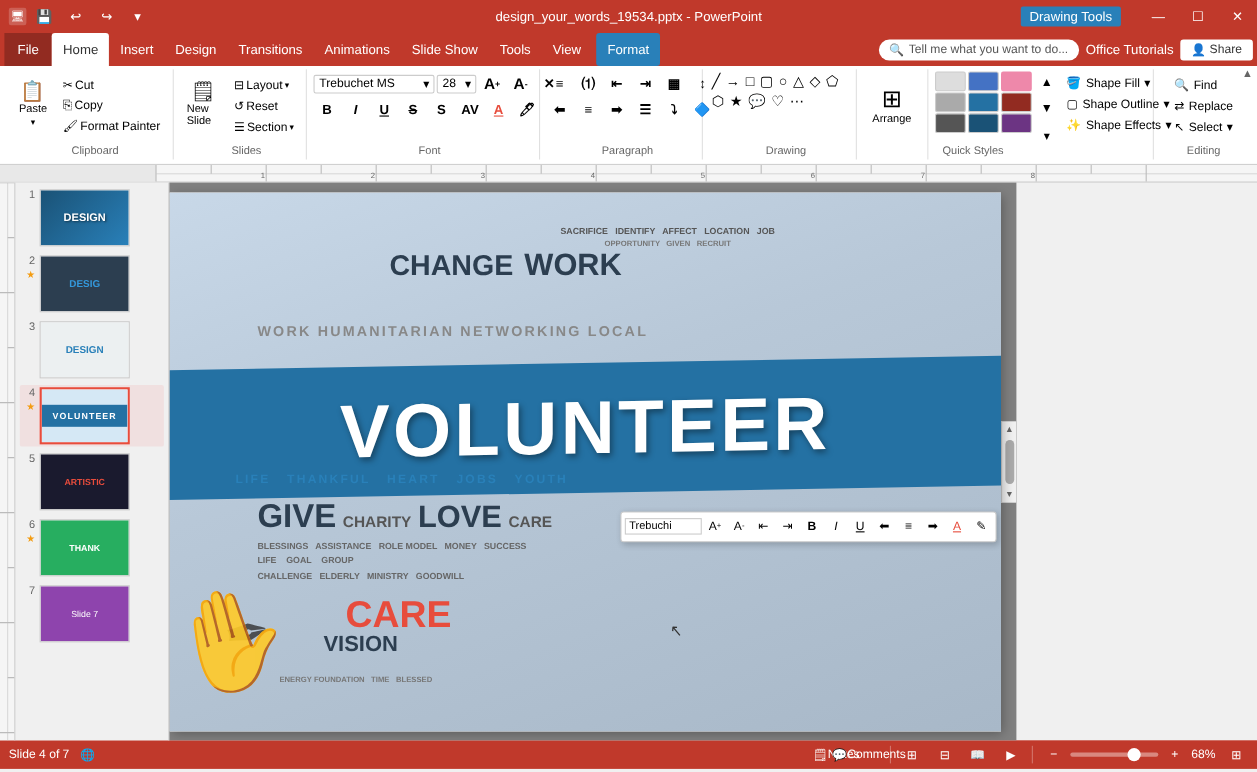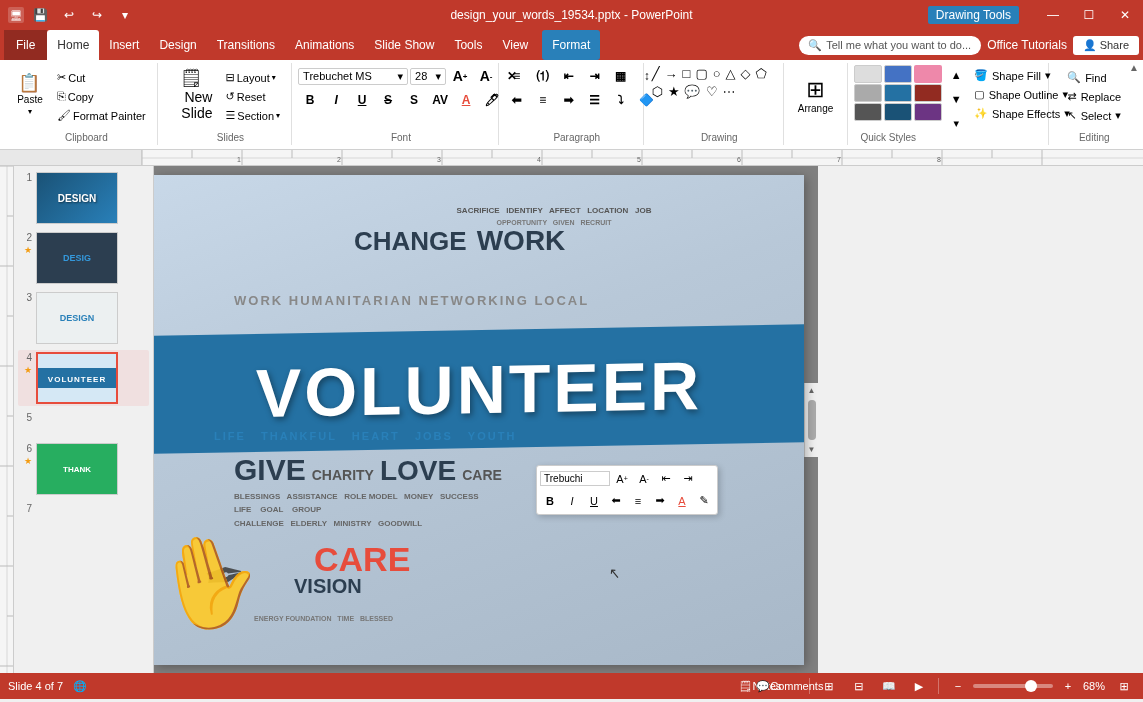--- a/index.html
+++ b/index.html
@@ -233,39 +233,39 @@
       flex: 1;
       background: #808080;
       display: flex;
       align-items: center;
       justify-content: center;
       position: relative;
       overflow: hidden;
     }
     .slide-canvas {
       background: white;
-      width: 650px;
+      width: 756px;
       height: 490px;
       position: relative;
       box-shadow: 2px 2px 10px rgba(0,0,0,0.3);
       overflow: hidden;
     }
 
     
     .mini-toolbar {
       position: absolute;
       top: 290px;
-      left: 382px;
+      left: 410px;
       background: white;
       border: 1px solid #ccc;
       border-radius: 3px;
       box-shadow: 2px 2px 6px rgba(0,0,0,0.2);
       padding: 3px;
       display: flex;
-      flex-direction: column;
+      flex-direction: row;
       gap: 2px;
       z-index: 10;
       justify-content: center;
     }
     .mini-toolbar-row { display: flex; align-items: center; gap: 2px; }
     .mini-font-box { border: 1px solid #ccc; font-size: 10px; padding: 1px 3px; width: 70px; }
     .mini-btn { width: 20px; height: 20px; display: inline-flex; align-items: center; justify-content: center; font-size: 11px; cursor: pointer; border-radius: 2px; }
     .mini-btn.bold { font-weight: bold; }
     .mini-btn.italic { font-style: italic; }
     .mini-btn.underline { text-decoration: underline; }
@@ -374,21 +374,21 @@
         </div>
       </div>
     </div>
     <div class="ribbon-group-label">Clipboard</div>
   </div>
 
   <div class="ribbon-group">
     <div style="display:flex; gap:2px; align-items:flex-start; margin-bottom:4px;">
       <div class="rb-btn large">
         <div class="rb-btn-icon">🗒</div>
-        <span style="font-size:14px; text-align:right;">New
+        <span style="font-size:10px; text-align:left;">New
 Slide</span>
       </div>
       <div style="display:flex; flex-direction:column; gap:2px; padding-top:4px;">
         <div class="small-btn">
           <span>⊟</span>
           <span>Layout</span>
           <span class="caret">▾</span>
         </div>
         <div class="small-btn">
           <span>↺</span>
@@ -655,38 +655,48 @@
               </div>
             </div>
           </div>
         </div>
 
         <div class="slide-thumb">
           <div style="display:flex; flex-direction:column; align-items:flex-end; gap:2px;">
             <span class="slide-num">5</span>
             <span class="star-icon">&nbsp;</span>
           </div>
+          <div class="slide-img">
+            <div style="width:100%; height:100%; background:#1a1a2e; display:flex; align-items:center; justify-content:center;">
+              <span style="font-size:8px; font-weight:bold; color:#e74c3c;">ARTISTIC</span>
+            </div>
+          </div>
         </div>
 
         <div class="slide-thumb">
           <div style="display:flex; flex-direction:column; align-items:flex-end; gap:2px;">
             <span class="slide-num">6</span>
             <span class="star-icon">★</span>
           </div>
           <div class="slide-img">
             <div style="width:100%; height:100%; background:#27ae60; display:flex; align-items:center; justify-content:center;">
               <span style="font-size:8px; font-weight:bold; color:white;">THANK</span>
             </div>
           </div>
         </div>
 
         <div class="slide-thumb">
           <div style="display:flex; flex-direction:column; align-items:flex-end; gap:2px;">
             <span class="slide-num">7</span>
             <span class="star-icon">&nbsp;</span>
+          </div>
+          <div class="slide-img">
+            <div style="width:100%; height:100%; background:#8e44ad; display:flex; align-items:center; justify-content:center;">
+              <span style="font-size:8px; color:white;">Slide 7</span>
+            </div>
           </div>
         </div>
       </div>
 
       <div class="canvas-area">
         <div class="slide-canvas">
 
           <div style="width:100%; height:100%; background:linear-gradient(160deg, #c8d8e8 0%, #b8c8d8 40%, #a8b8c8 100%); position:relative; overflow:hidden;">
 
             <div style="position:absolute; top:30px; left:200px; right:50px; text-align:center; line-height:1.6; color:#666; font-size:7px; font-weight:bold;">

